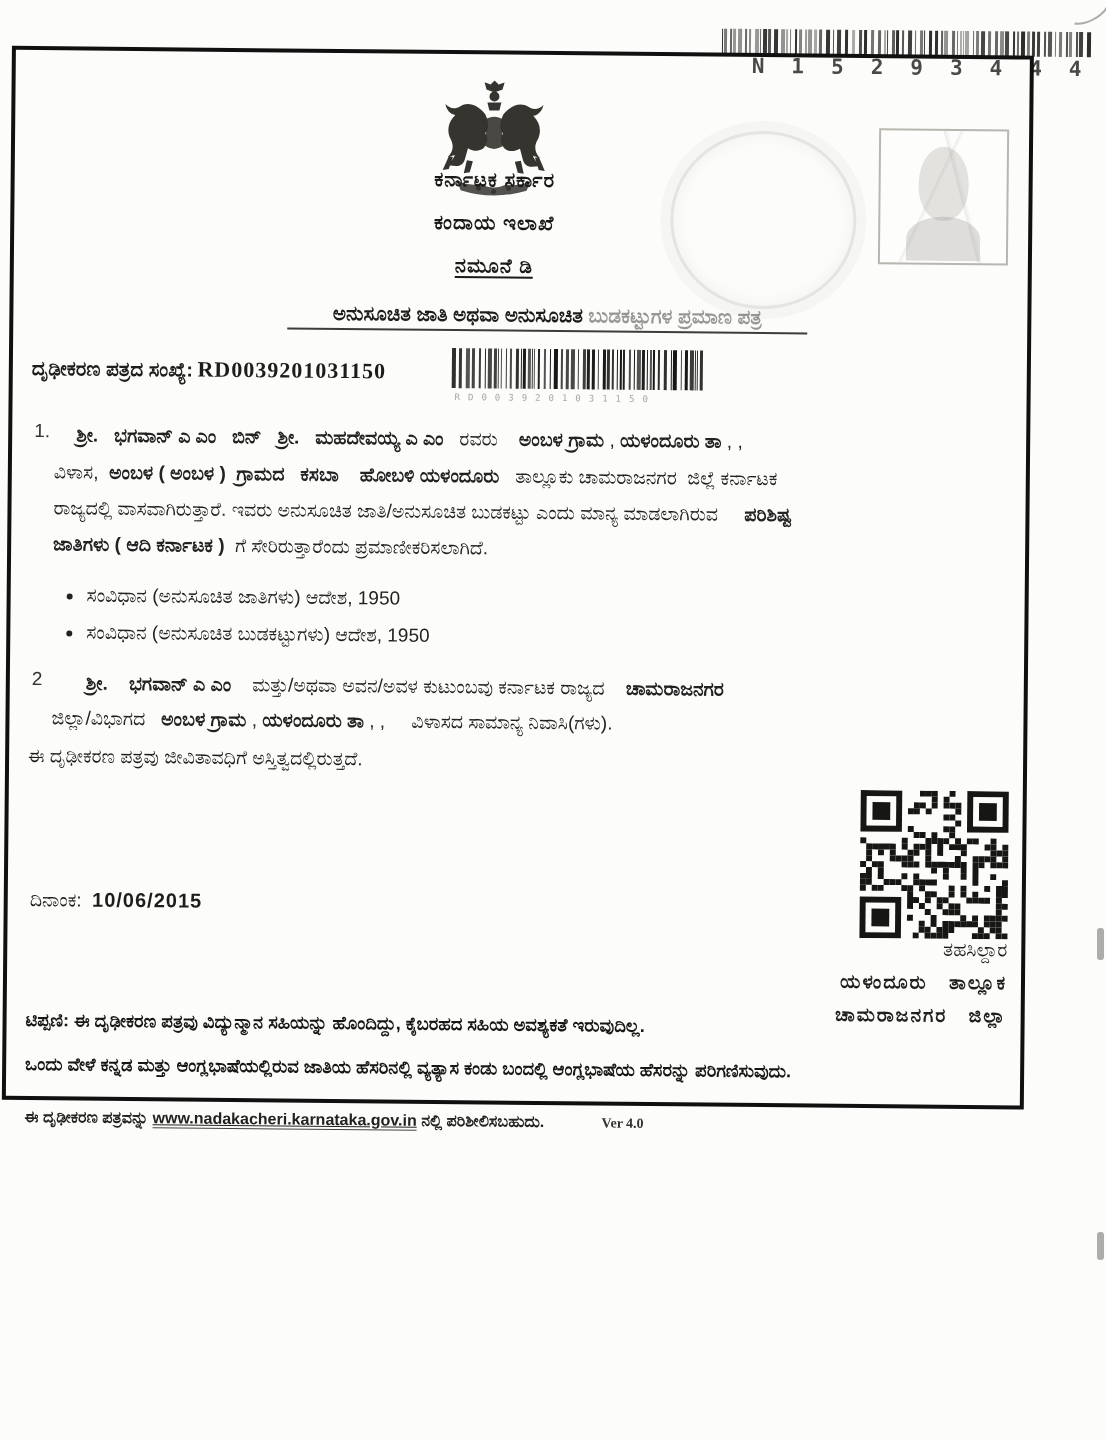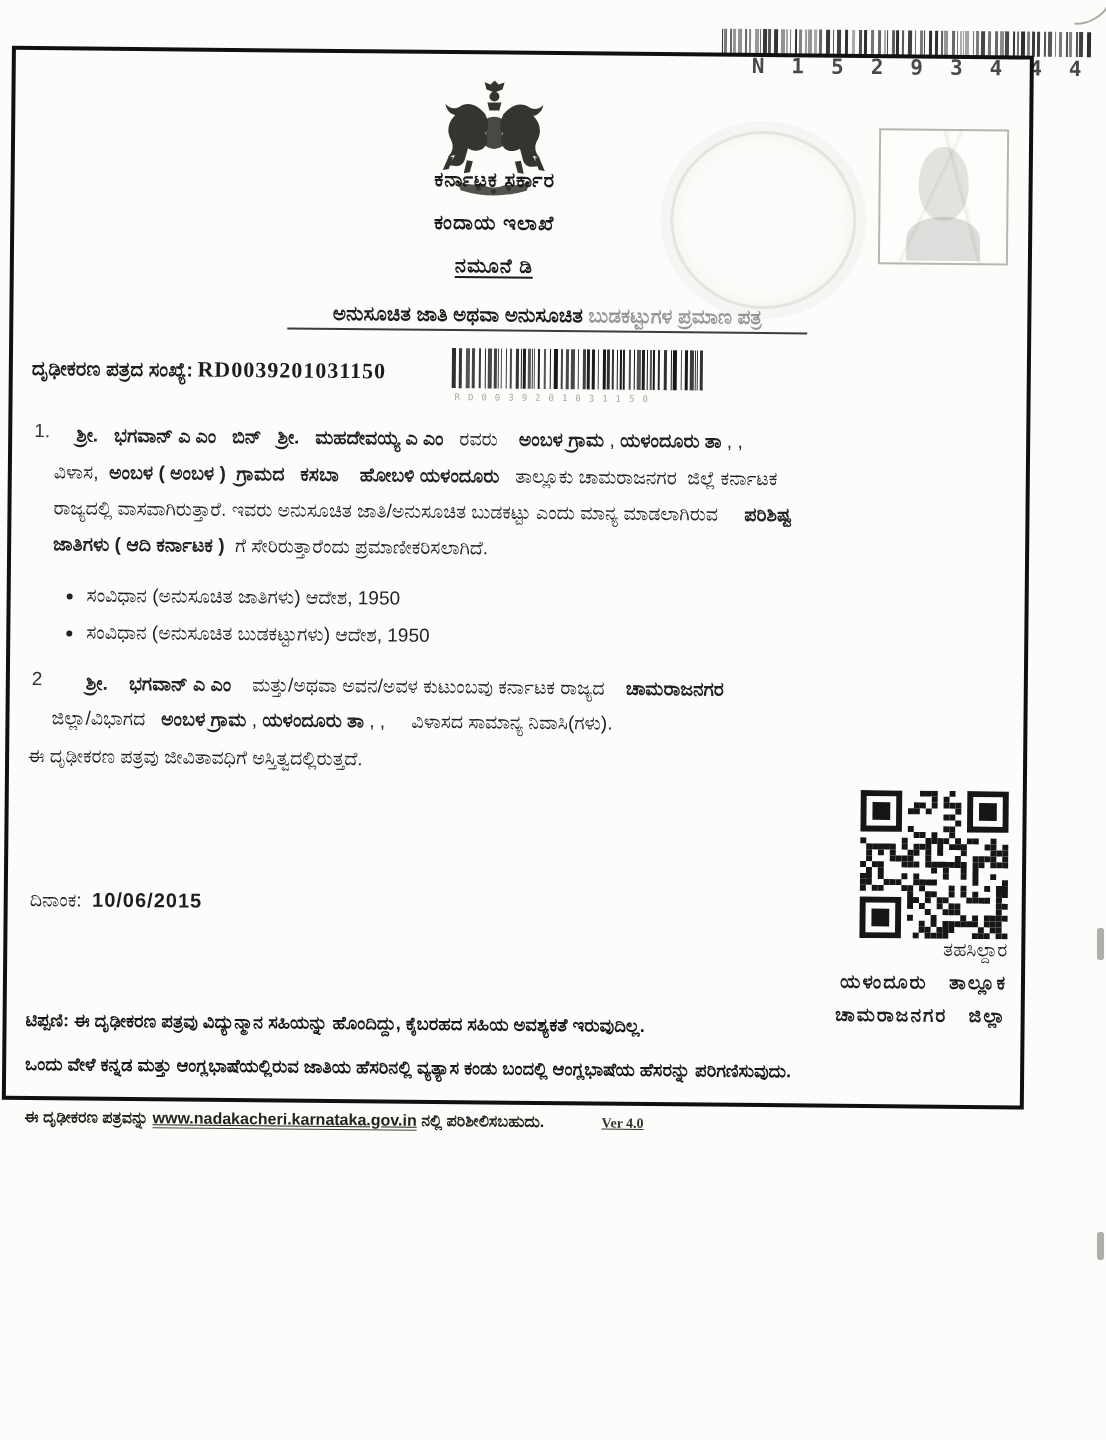--- a/index.html
+++ b/index.html
@@ -487,19 +487,19 @@
     <div class="abs sig" style="top:930px;">ತಹಸಿಲ್ದಾರ</div>
     <div class="abs sig sig-bold" style="top:963px;">ಯಳಂದೂರು ತಾಲ್ಲೂಕ</div>
     <div class="abs sig sig-bold" style="top:996px;">ಚಾಮರಾಜನಗರ ಜಿಲ್ಲಾ</div>
 
     <div class="abs note" style="left:35px;top:1010px;width:760px;">ಟಿಪ್ಪಣಿ: ಈ ದೃಢೀಕರಣ ಪತ್ರವು ವಿದ್ಯುನ್ಮಾನ ಸಹಿಯನ್ನು ಹೊಂದಿದ್ದು, ಕೈಬರಹದ ಸಹಿಯ ಅವಶ್ಯಕತೆ ಇರುವುದಿಲ್ಲ.</div>
     <div class="abs note" style="left:35px;top:1054px;width:960px;">ಒಂದು ವೇಳೆ ಕನ್ನಡ ಮತ್ತು ಆಂಗ್ಲಭಾಷೆಯಲ್ಲಿರುವ ಜಾತಿಯ ಹೆಸರಿನಲ್ಲಿ ವ್ಯತ್ಯಾಸ ಕಂಡು ಬಂದಲ್ಲಿ ಆಂಗ್ಲಭಾಷೆಯ ಹೆಸರನ್ನು ಪರಿಗಣಿಸುವುದು.</div>
 
     <div class="abs footer-line" style="left:35px;top:1108px;">
       <span>ಈ ದೃಢೀಕರಣ ಪತ್ರವನ್ನು </span><span class="url">www.nadakacheri.karnataka.gov.in</span><span> ನಲ್ಲಿ ಪರಿಶೀಲಿಸಬಹುದು.</span>
     </div>
-    <div class="abs ver" style="left:612px;top:1110px;text-decoration:underline;">Ver 4.0</div>
+    <div class="abs ver" style="left:612px;top:1110px;">Ver 4.0</div>
   </div>
 
   <div class="smudge" style="right:2px;top:928px;height:32px;"></div>
   <div class="smudge" style="right:2px;top:1232px;height:28px;"></div>
   <div class="scratch"></div>
 </div>
 
 </body></html>

